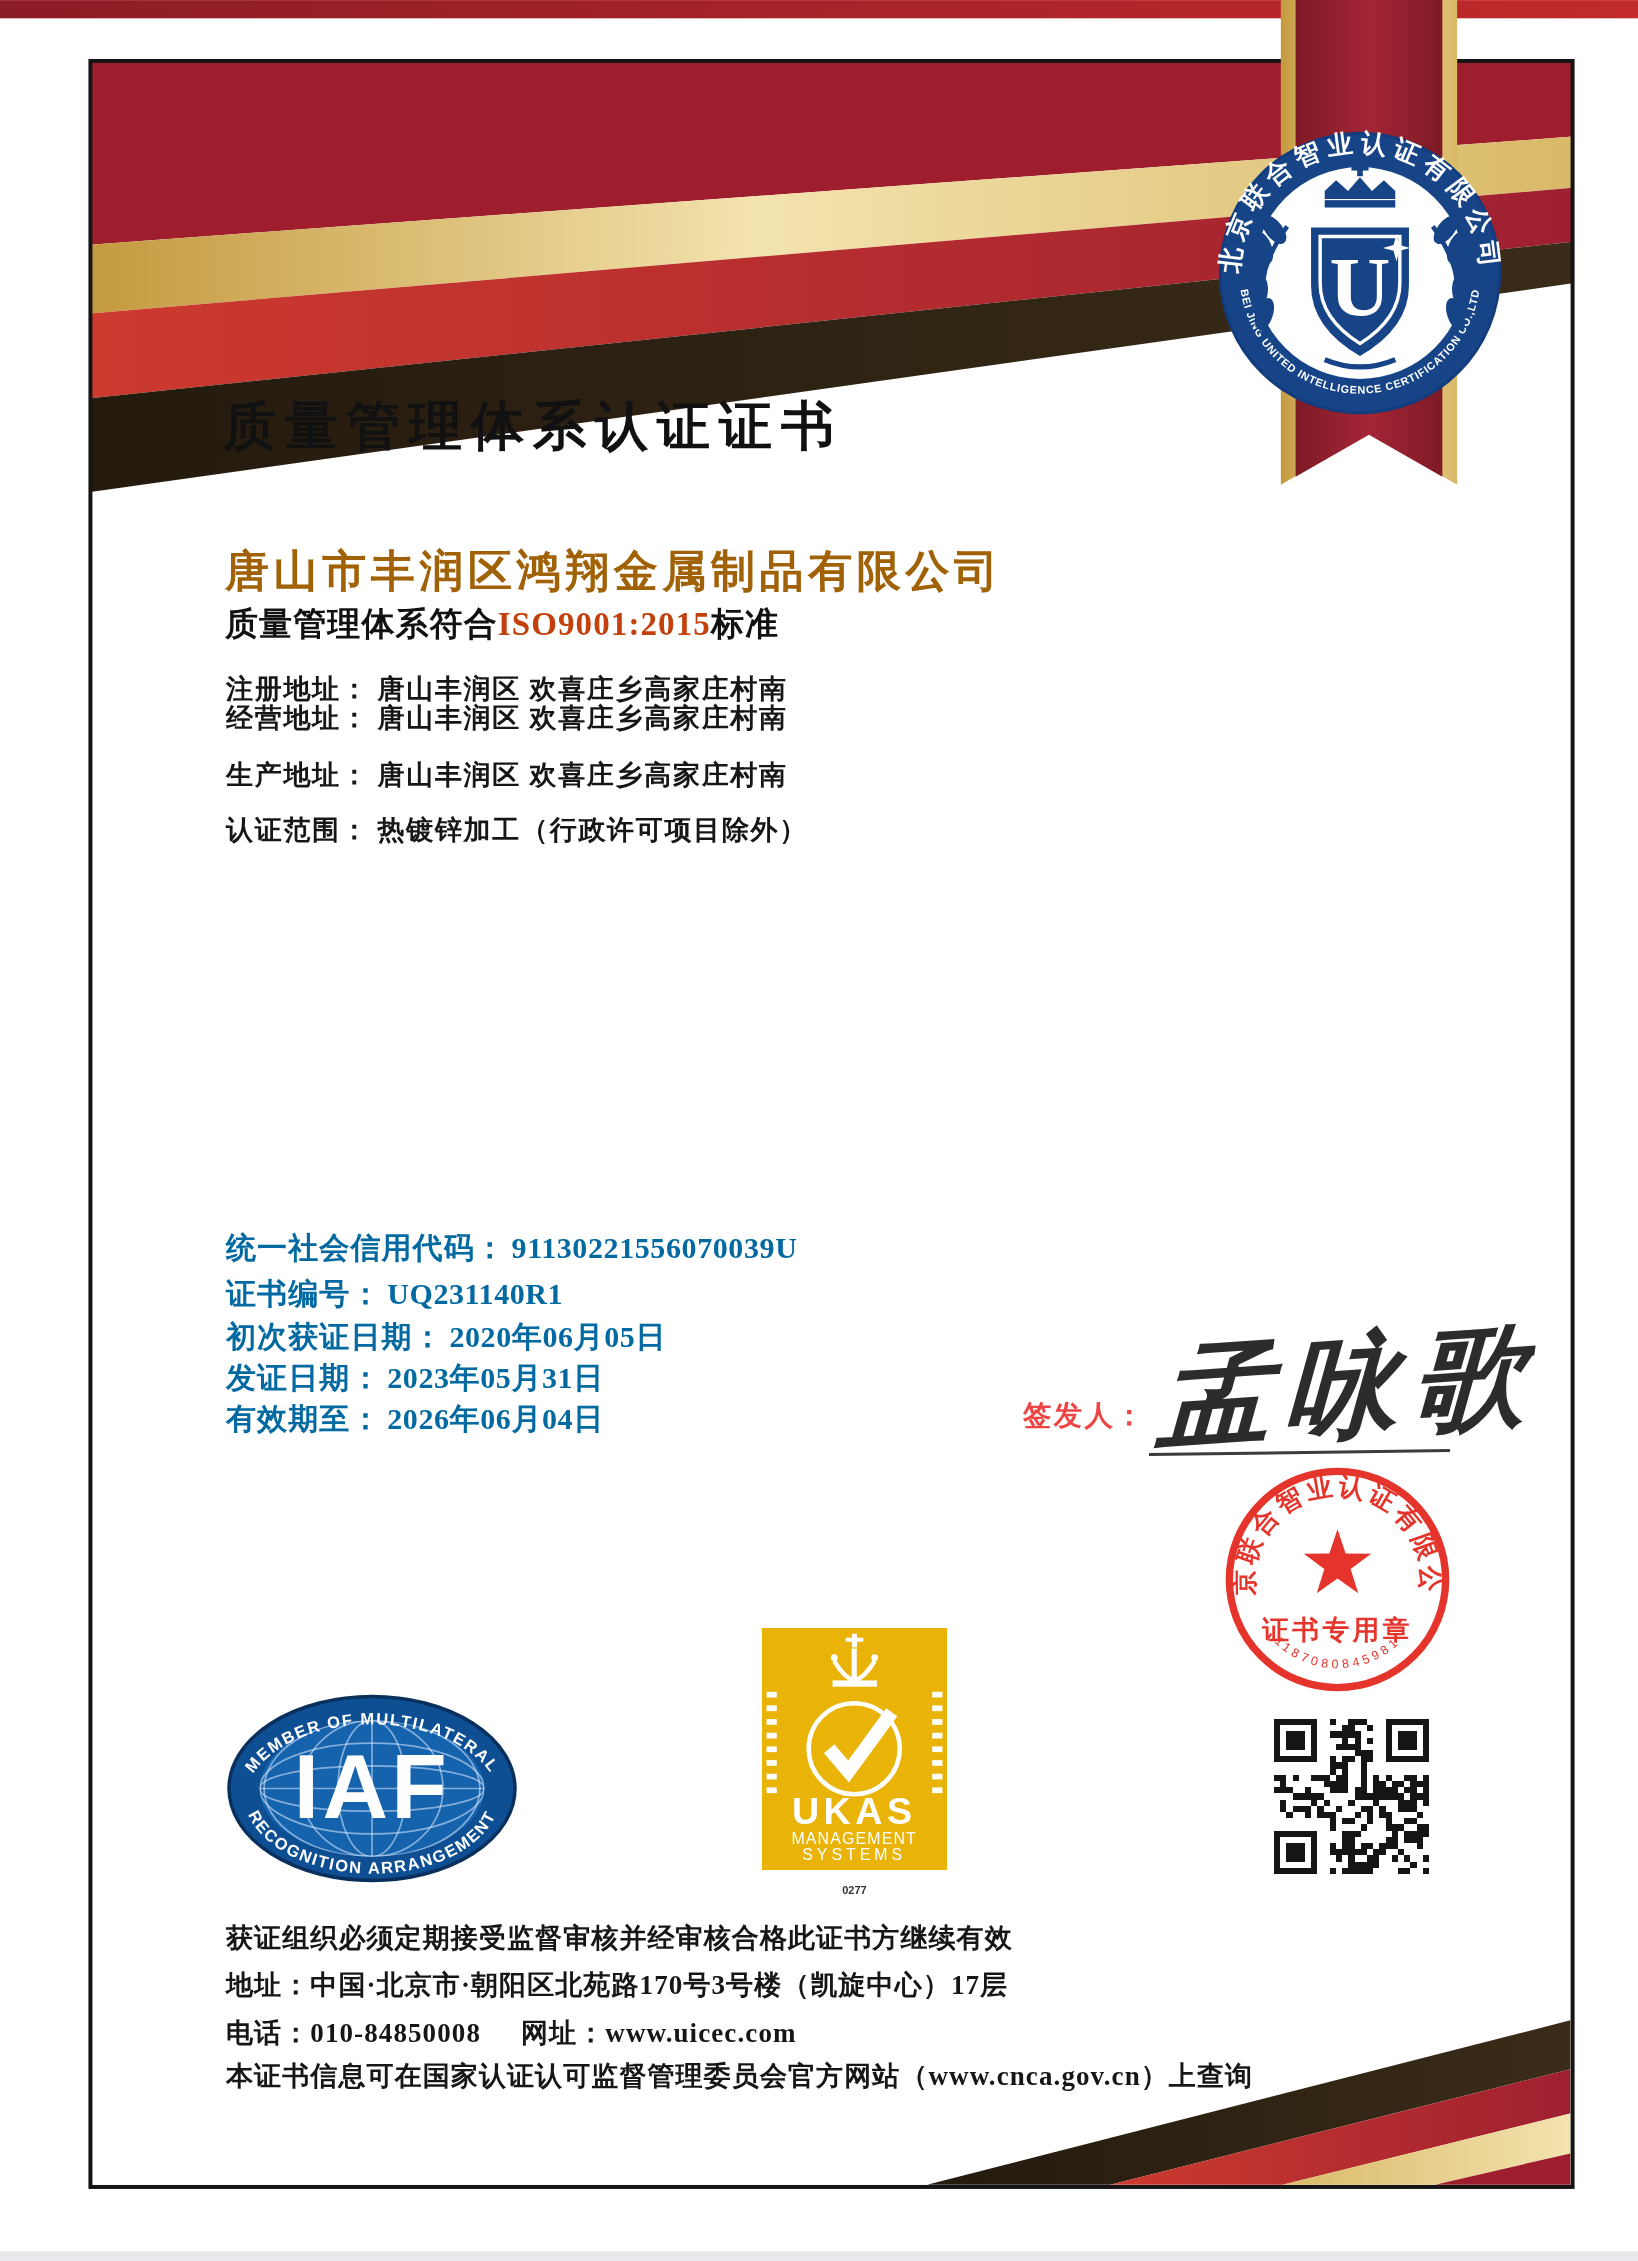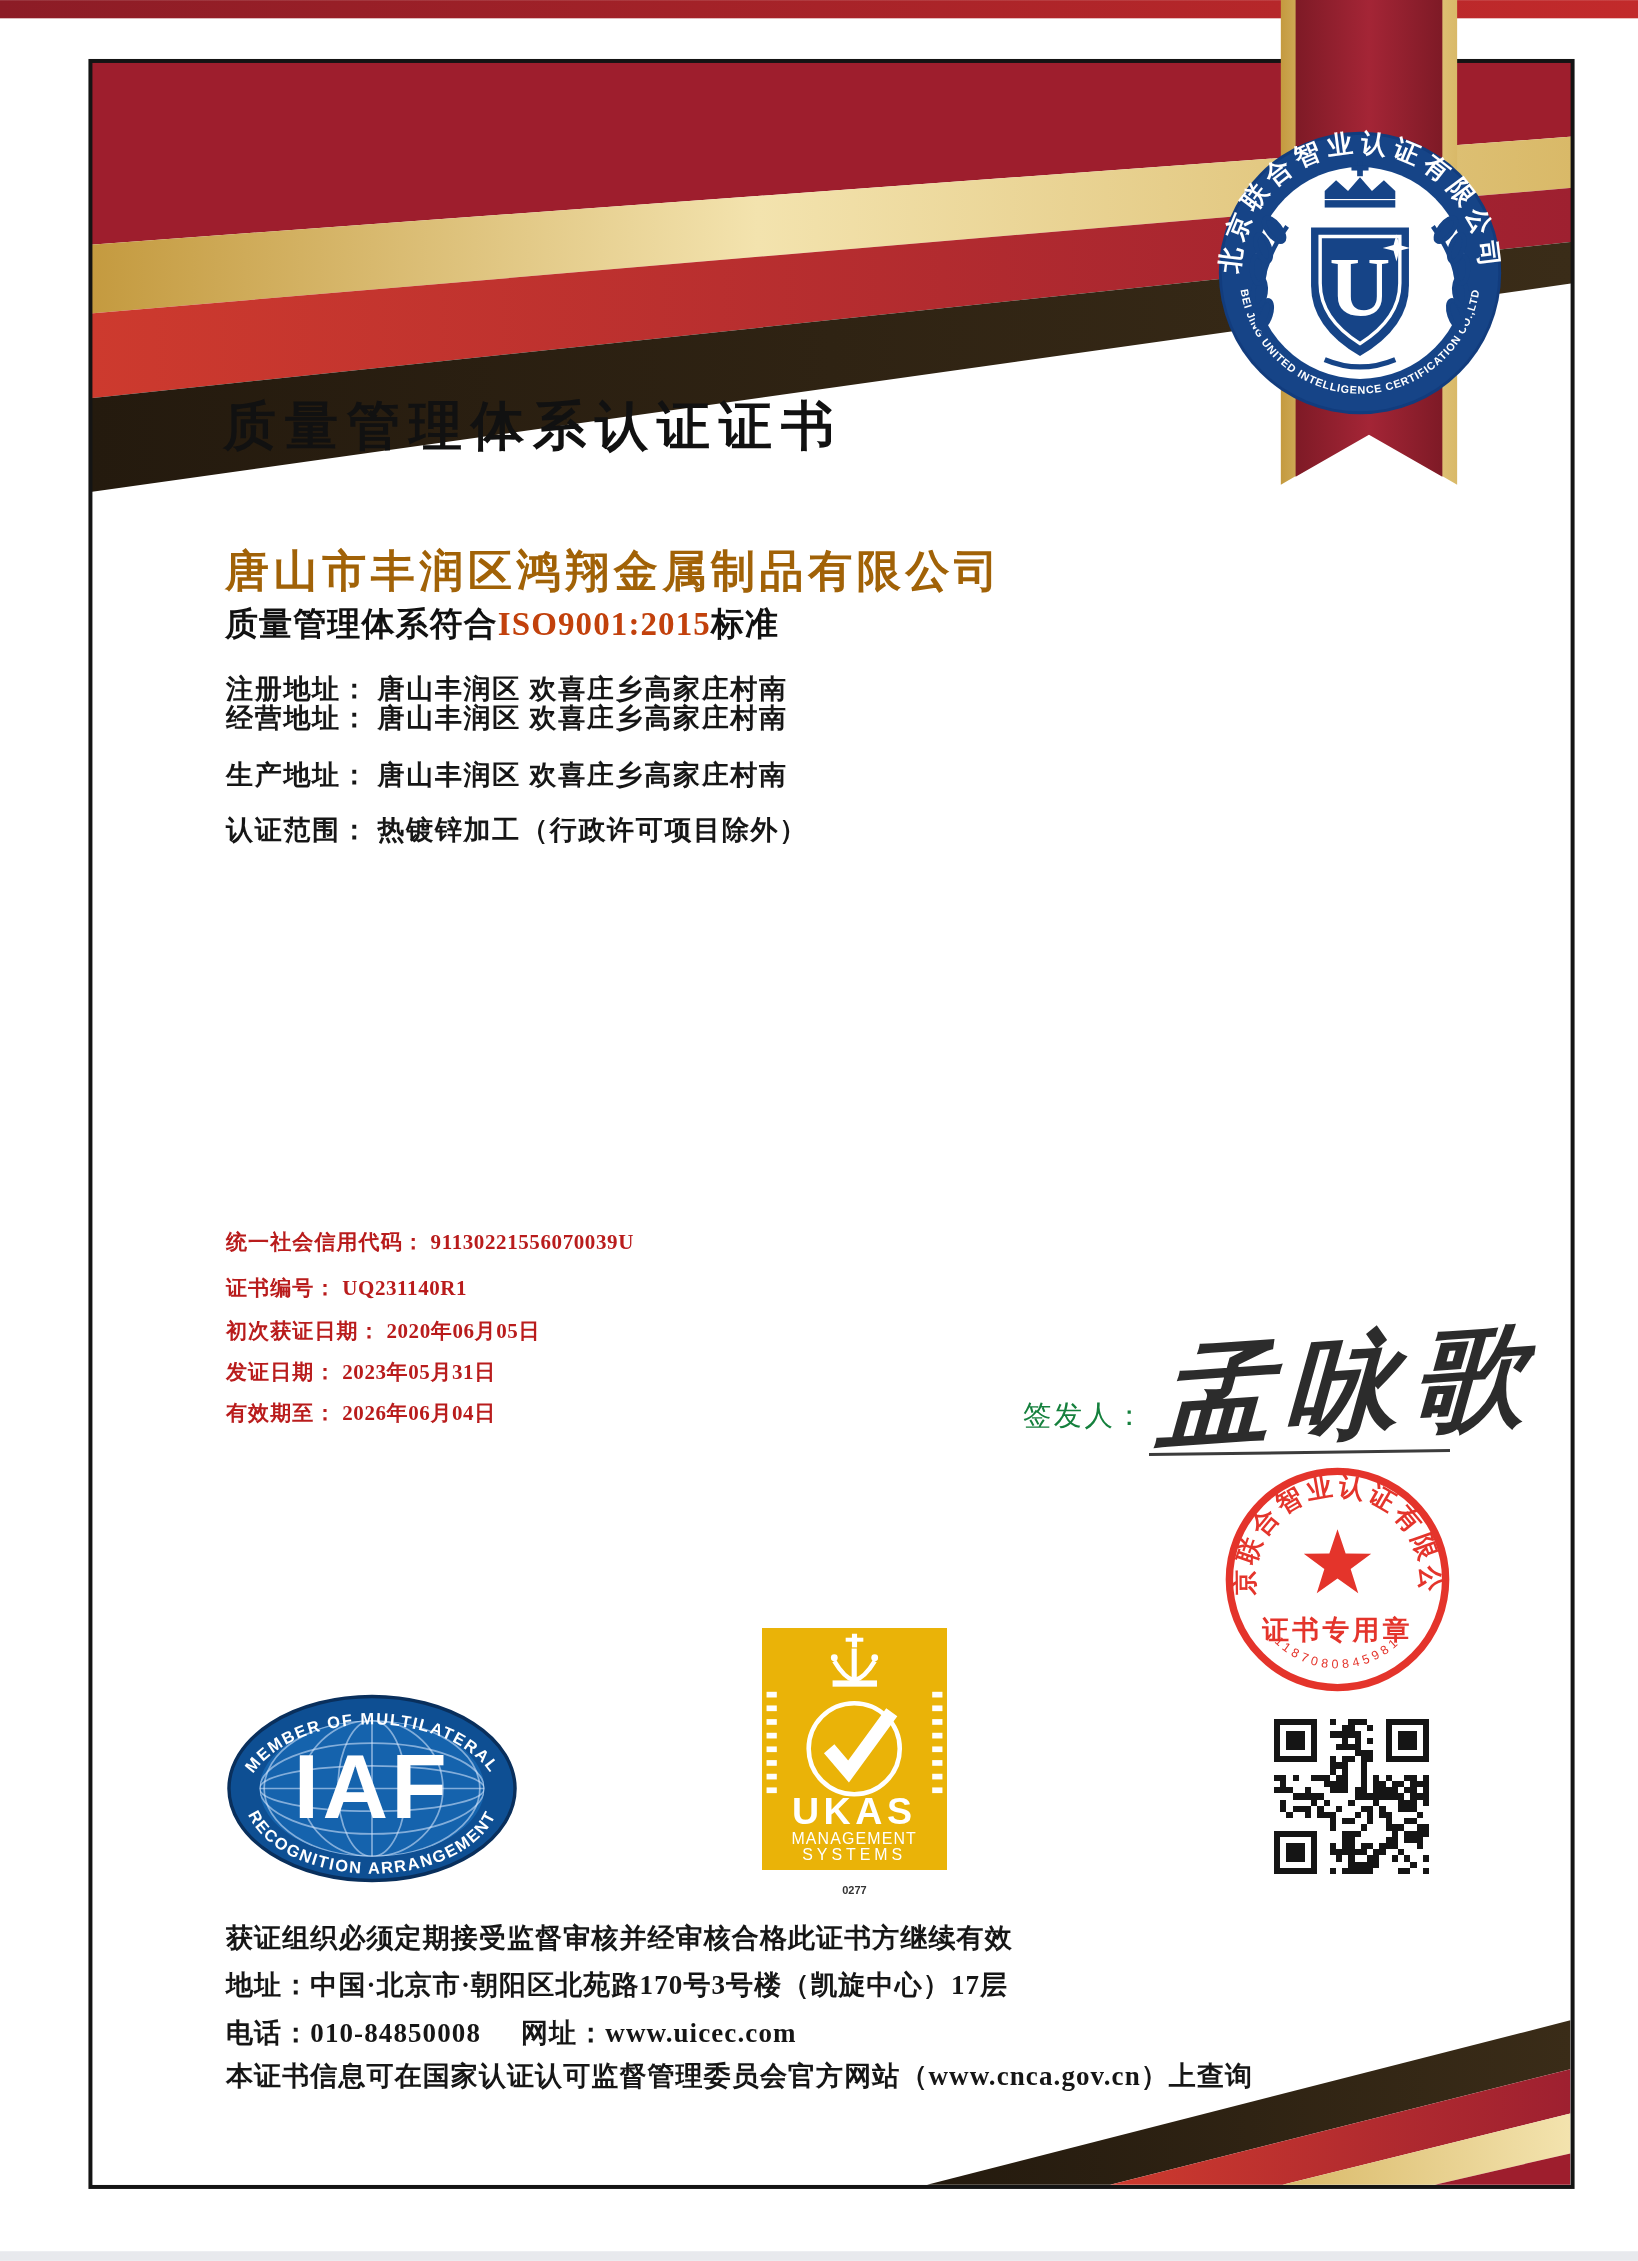--- a/index.html
+++ b/index.html
@@ -7,23 +7,23 @@
         font-family:"Liberation Serif","DejaVu Serif",serif;color:#1a1a1a;}
   .abs{position:absolute;}
   .svgabs{position:absolute;display:block;}
   
   .title{font-size:53px;font-weight:700;letter-spacing:9px;color:#111;}
   .company{font-size:44px;font-weight:700;letter-spacing:4.6px;color:#a16207;}
   .isoline{font-size:33px;font-weight:700;letter-spacing:1.1px;color:#111;white-space:nowrap;}
   .isoline .code{color:#c2410c;}
   .inforow{font-size:27px;font-weight:700;letter-spacing:1.7px;white-space:nowrap;color:#161616;}
   .inforow .val{margin-left:8px;}
-  .detailrow{font-size:21px;font-weight:700;letter-spacing:1.1px;white-space:nowrap;color:#b91c1c;}
+  .detailrow{font-size:30px;font-weight:700;letter-spacing:1.1px;white-space:nowrap;color:#0369a1;}
   .detailrow .val{margin-left:5.7px;letter-spacing:0.6px;}
-  .signer{font-size:28.4px;font-weight:400;letter-spacing:2.3px;color:#15803d;}
+  .signer{font-size:28.4px;font-weight:700;letter-spacing:2.3px;color:#ef4444;}
   .signature{font-size:113px;font-weight:700;font-style:italic;letter-spacing:15px;color:#2c2c2c;
              transform:rotate(-4deg) skewX(-6deg);transform-origin:left bottom;white-space:nowrap;}
   .sig-underline{height:2.8px;background:#3c3c3c;transform:rotate(-0.8deg);}
   .footrow{font-size:27px;font-weight:700;letter-spacing:1.1px;white-space:nowrap;color:#161616;}
   .footrow .gap{display:inline-block;width:40px;}
   .ukas-num{font-size:11px;font-weight:700;color:#333;font-family:"Liberation Sans","DejaVu Sans",sans-serif;}
   
   #ukas{background:#eab308;}
 </style>
 </head>

